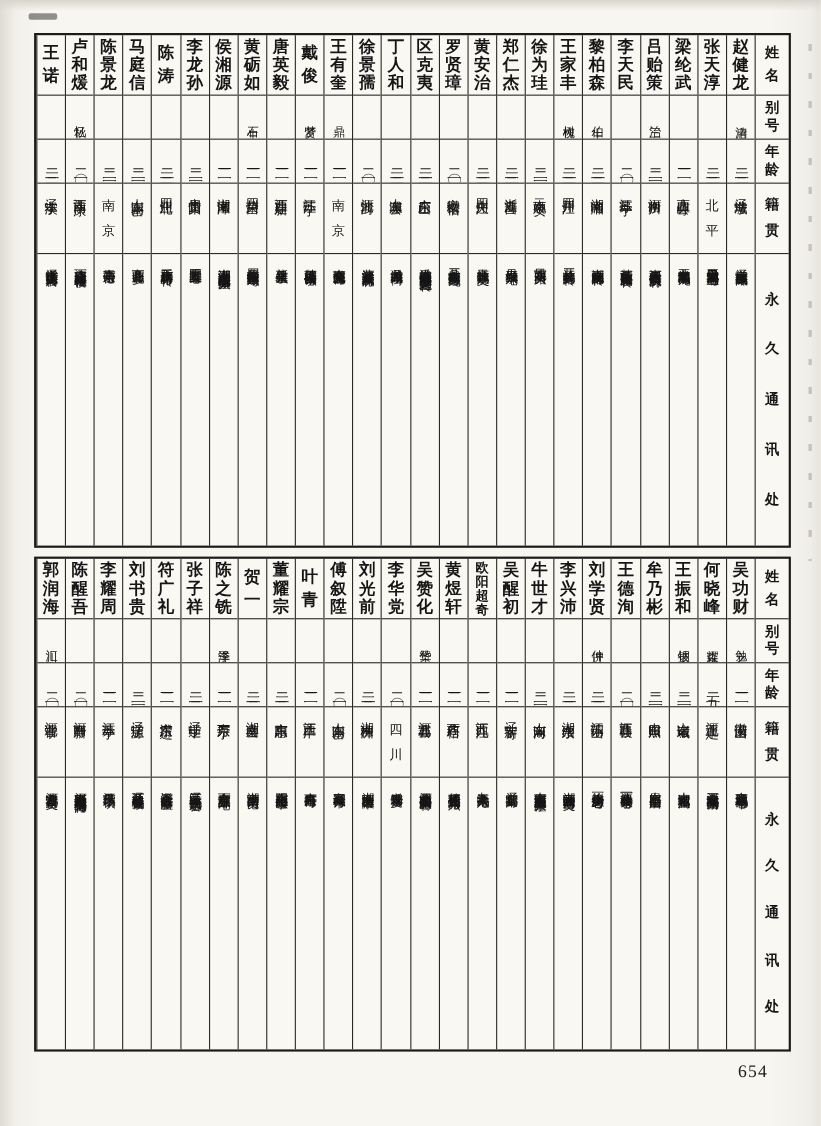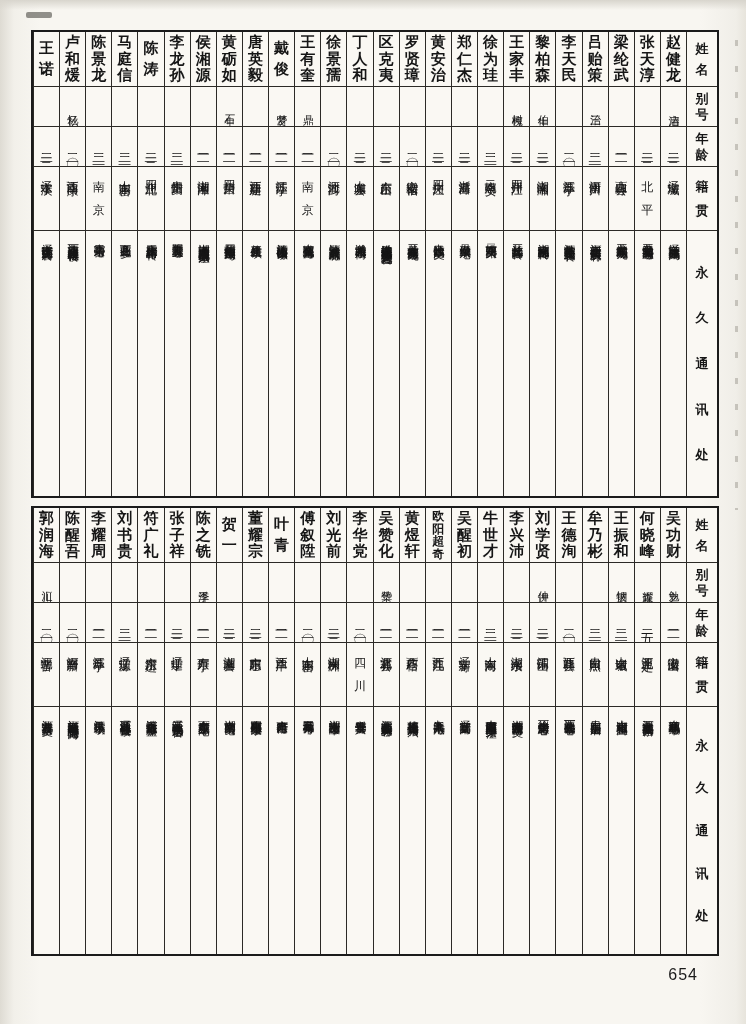--- a/index.html
+++ b/index.html
@@ -53,21 +53,21 @@
   .cell-name.small{font-size:12px;}
   .cell-alias .vt{font-size:11px;}
   .cell-age .vt{font-size:13px;letter-spacing:3px;}
   .cell-native .vt{font-size:12px;}
   .cell-native.spread{font-size:12px;}
   .cell-addr .vt{font-size:11.5px;letter-spacing:0.5px;}
   .hdr .cell{font-weight:bold;font-size:13px;}
 
   .page-number{
     position:absolute;right:48px;top:966px;
-    font-family:Liberation Sans, sans-serif;font-size:16px;color:#1b1b1b;letter-spacing:1px;
+    font-family:Liberation Serif, serif;font-size:16px;color:#1b1b1b;letter-spacing:1px;
   }
 </style>
 </head>
 <body>
 
 <div class="page">
   <div class="edge-top"></div>
   <div class="smudge"></div>
   <div class="artifact-right"></div>
 

